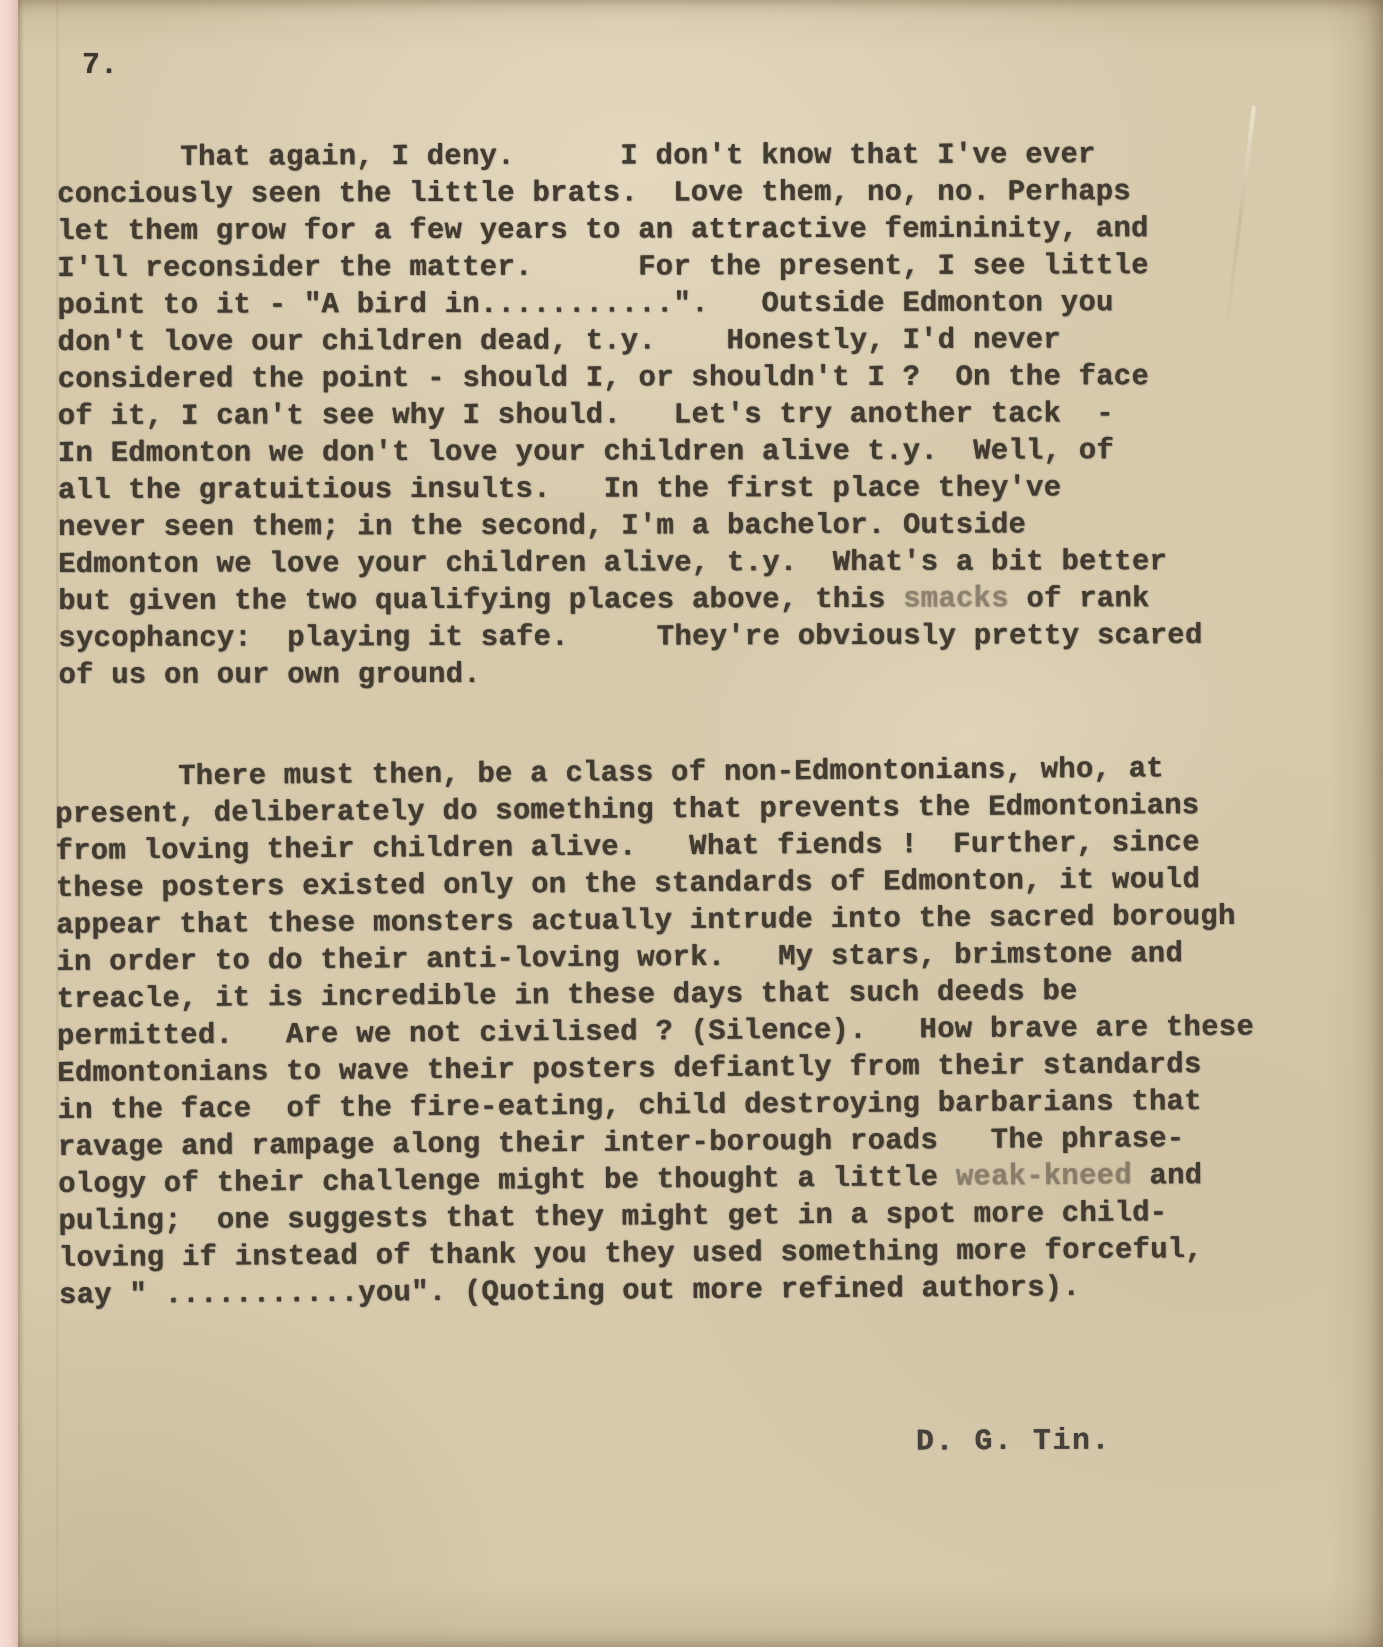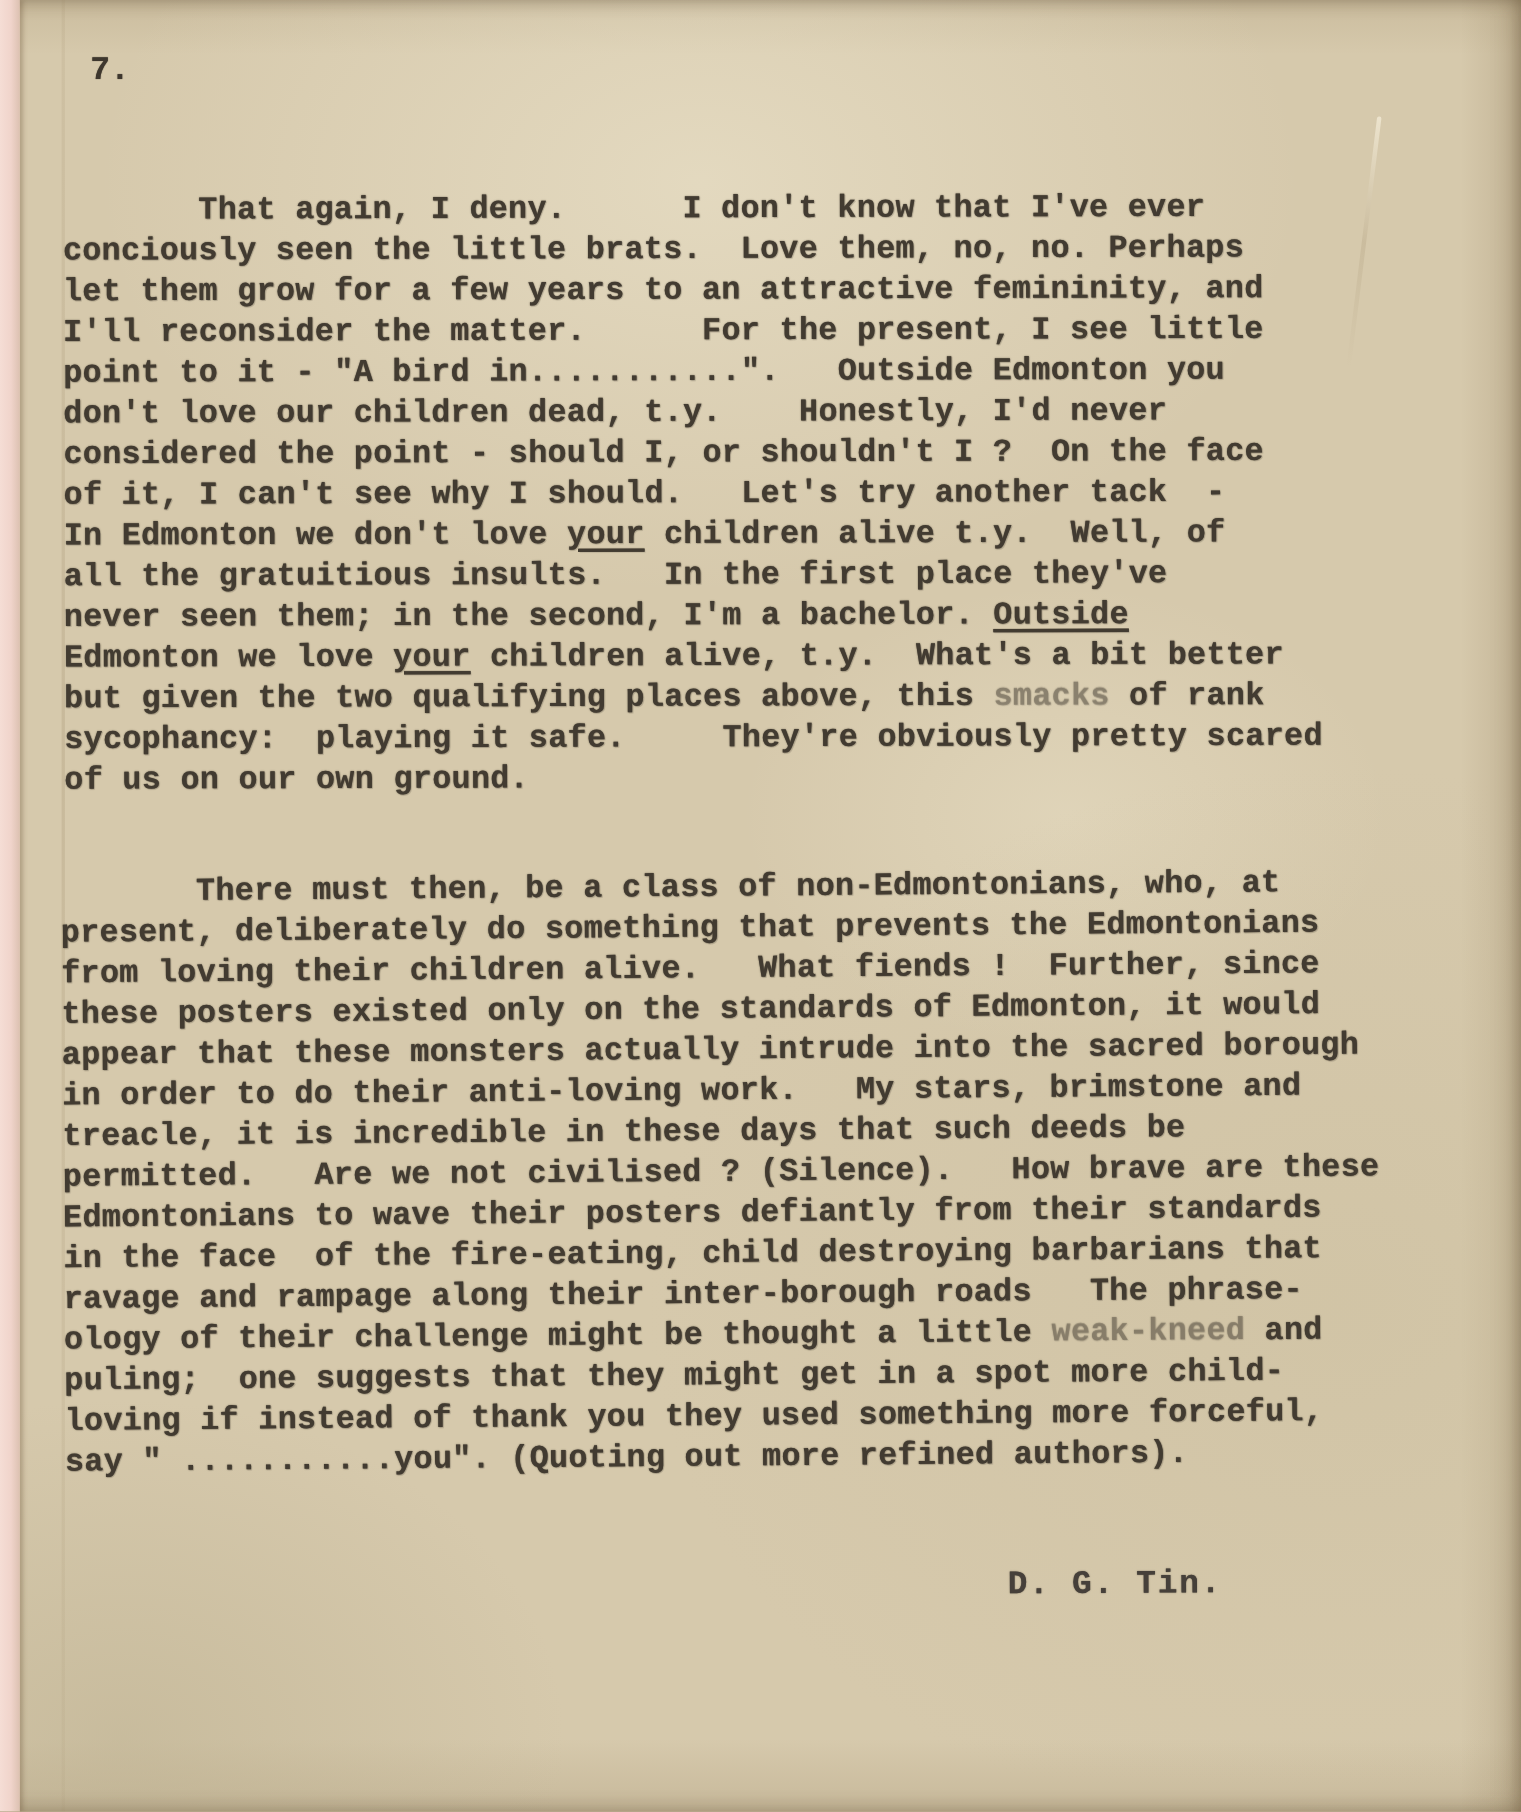--- a/index.html
+++ b/index.html
@@ -41,28 +41,26 @@
   .page-number {
     position:absolute; left:82px; top:48px;
     font-size:30px; font-weight:bold; color:#3e372e;
     text-shadow:0 0 1px rgba(55,48,38,0.8);
   }
   .text-block {
     position:absolute; left:57px; top:139px; width:1310px;
     color:#423b31; font-size:29px; line-height:37px; font-weight:bold;
     letter-spacing:0.2px; white-space:pre;
     text-shadow: 0 0 1.3px rgba(58,50,39,0.85), 1px 1px 0 rgba(58,50,39,0.14);
-    margin-top: 34px;
   }
   .paragraph + .paragraph { margin-top:65px; }
   .para-1 { transform:rotate(-0.15deg); transform-origin:0 0; }
   .para-2 { transform:rotate(-0.45deg); transform-origin:0 50%; }
   .line { height:37px; }
   .underlined {
-    text-decoration:underline;
     text-decoration-thickness:2.5px;
     text-underline-offset:5px;
   }
   .faint { opacity:0.52; filter:blur(0.4px); }
   .signature {
     position:absolute; left:916px; top:1424px;
     font-size:30px; font-weight:bold; color:#46403a;
     letter-spacing:1.5px; white-space:pre;
     transform:rotate(-0.3deg);
     text-shadow:0 0 1.2px rgba(60,52,42,0.8);

